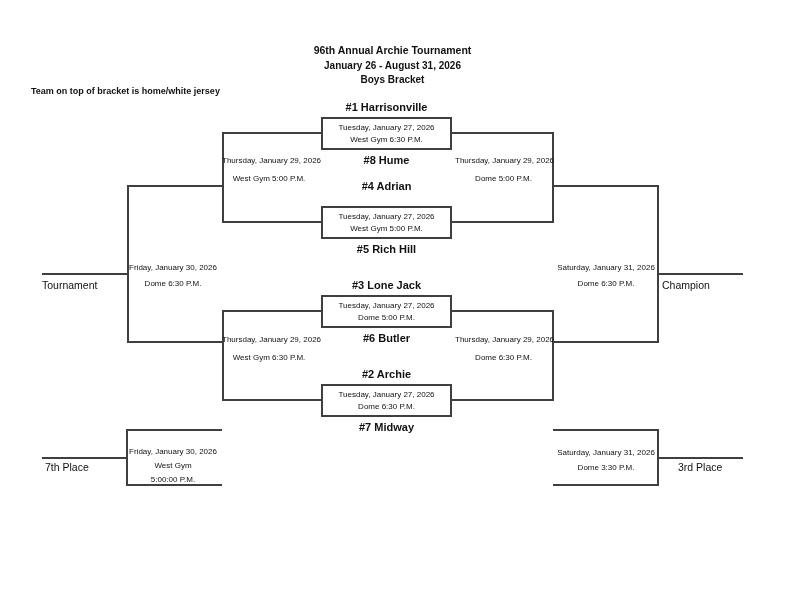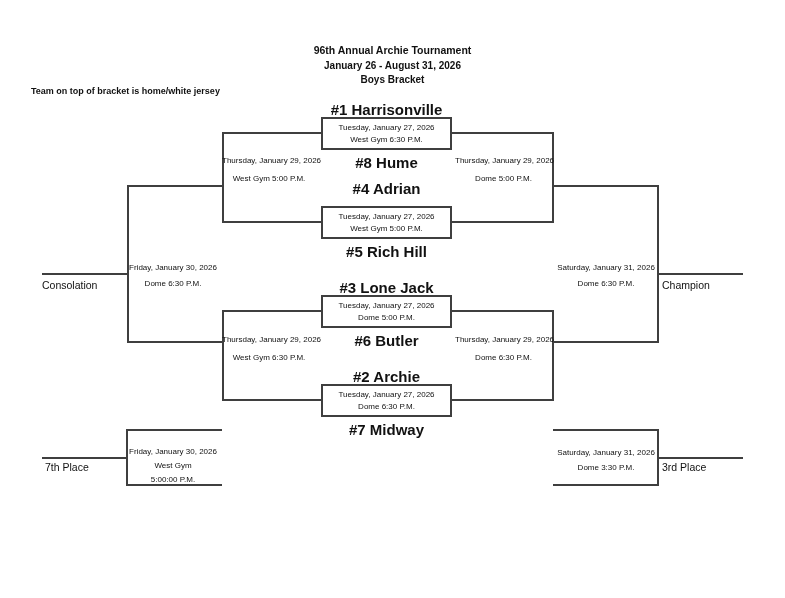--- a/index.html
+++ b/index.html
@@ -14,21 +14,21 @@
   .t1 { top:44px; font-size:10.5px; }
   .t2 { top:60px; font-size:10px; }
   .t3 { top:74px; font-size:10px; }
   .note { position:absolute; left:31px; font-weight:bold; font-size:9px; white-space:nowrap; }
   .gbox {
     position:absolute; left:321px; width:131px; height:33px; box-sizing:border-box;
     border:2px solid #3f3f3f; background:#fff;
     display:flex; flex-direction:column; justify-content:space-evenly; align-items:center;
   }
   .gbox div { font-size:8px; white-space:nowrap; line-height:9px; }
-  .team { position:absolute; left:321px; width:131px; text-align:center; font-weight:bold; font-size:15px; white-space:nowrap; }
+  .team { position:absolute; left:321px; width:131px; text-align:center; font-weight:bold; font-size:11px; white-space:nowrap; }
   .info { position:absolute; text-align:center; font-size:8px; }
   .info div { white-space:nowrap;text-align:center; }
   .lh18 div { line-height:18px; }
   .lh16 div { line-height:16px; }
   .lh15 div { line-height:15px; }
   .lh14 div { line-height:14px; }
   .corner-label { position:absolute; font-size:10.5px; white-space:nowrap; }
 </style>
 </head>
 <body>
@@ -109,21 +109,21 @@
   </div>
   <div class="info lh18" style="left:455px;width:97px;top:331px;">
     <div>Thursday, January 29, 2026</div>
     <div>Dome 6:30 P.M.</div>
   </div>
 
   <div class="info lh16" style="left:128px;width:90px;top:260px;">
     <div>Friday, January 30, 2026</div>
     <div>Dome 6:30 P.M.</div>
   </div>
-  <div class="corner-label" style="left:42px;top:279px;">Consolation</div>
+  <div class="corner-label" style="left:42px;top:279px;">Tournament</div>
 
   <div class="info lh16" style="left:556px;width:100px;top:260px;">
     <div>Saturday, January 31, 2026</div>
     <div>Dome 6:30 P.M.</div>
   </div>
   <div class="corner-label" style="left:662px;top:279px;text-align:center;">Champion</div>
 
   <div class="vl" style="left:126px;top:429px;height:57px;"></div>
   <div class="hl" style="top:429px;left:126px;width:96px;"></div>
   <div class="hl" style="top:484px;left:126px;width:96px;"></div>
@@ -136,15 +136,15 @@
   <div class="corner-label" style="left:45px;top:461px;">7th Place</div>
 
   <div class="vl" style="left:657px;top:429px;height:57px;"></div>
   <div class="hl" style="top:429px;left:553px;width:105px;"></div>
   <div class="hl" style="top:484px;left:553px;width:105px;"></div>
   <div class="hl" style="top:457px;left:657px;width:86px;"></div>
   <div class="info lh15" style="left:556px;width:100px;top:445px;">
     <div>Saturday, January 31, 2026</div>
     <div>Dome 3:30 P.M.</div>
   </div>
-  <div class="corner-label" style="left:662px;top:461px;">3rd Place</div>
+  <div class="corner-label" style="left:678px;top:461px;">3rd Place</div>
 
 </div>
 
 </body></html>

